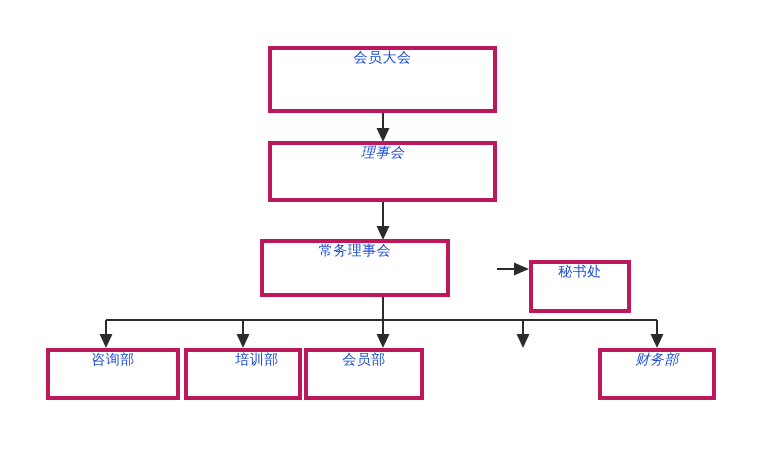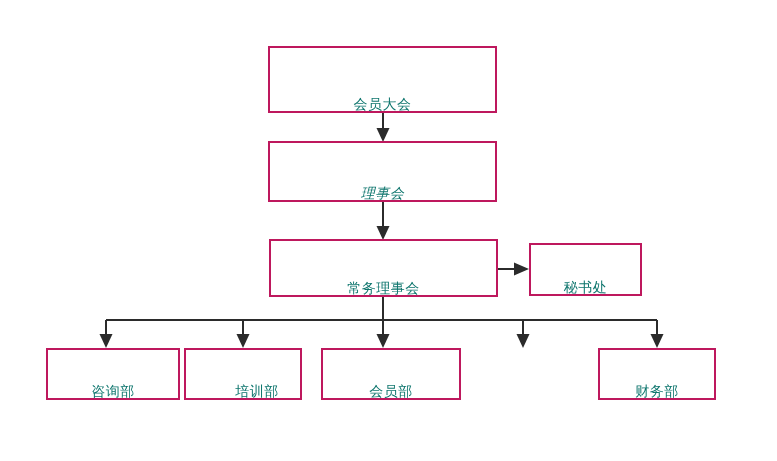--- a/index.html
+++ b/index.html
@@ -14,45 +14,45 @@
     position: relative;
     width: 777px;
     height: 461px;
     background: #ffffff;
     overflow: hidden;
   }
   .node {
     position: absolute;
     box-sizing: border-box;
     background: #ffffff;
-    border: 2px solid #be185d;
+    border: 4px solid #be185d;
     display: flex;
-    align-items: flex-end;
+    align-items: flex-start;
     justify-content: center;
-    color: #0f766e;
+    color: #1d4ed8;
     font-size: 14px;
     line-height: 1;
     letter-spacing: 0.5px;
     white-space: nowrap;
   }
   .node-label {
     display: block;
   }
   
   #node-assembly   { left: 268px; top: 46px;  width: 229px; height: 67px; }
   #node-council    { left: 268px; top: 141px; width: 229px; height: 61px; font-style: italic; }
-  #node-standing   { left: 269px; top: 239px; width: 229px; height: 58px; }
-  #node-secretariat{ left: 529px; top: 243px; width: 113px; height: 53px; }
+  #node-standing   { left: 260px; top: 239px; width: 190px; height: 58px; }
+  #node-secretariat{ left: 529px; top: 260px; width: 102px; height: 53px; }
   
   .dept { top: 348px; height: 52px; }
   #node-consulting { left: 46px;  width: 134px; }
   #node-training   { left: 184px; width: 118px; padding-left: 28px; }
-  #node-membership { left: 321px; width: 140px; }
+  #node-membership { left: 304px; width: 120px; }
   #node-expert     { left: 463px; width: 120px; }
-  #node-finance    { left: 598px; width: 118px; }
+  #node-finance    { left: 598px; width: 118px; font-style: italic; }
 
   
   .connector-svg {
     position: absolute;
     left: 0;
     top: 0;
     width: 777px;
     height: 461px;
     pointer-events: none;
   }

